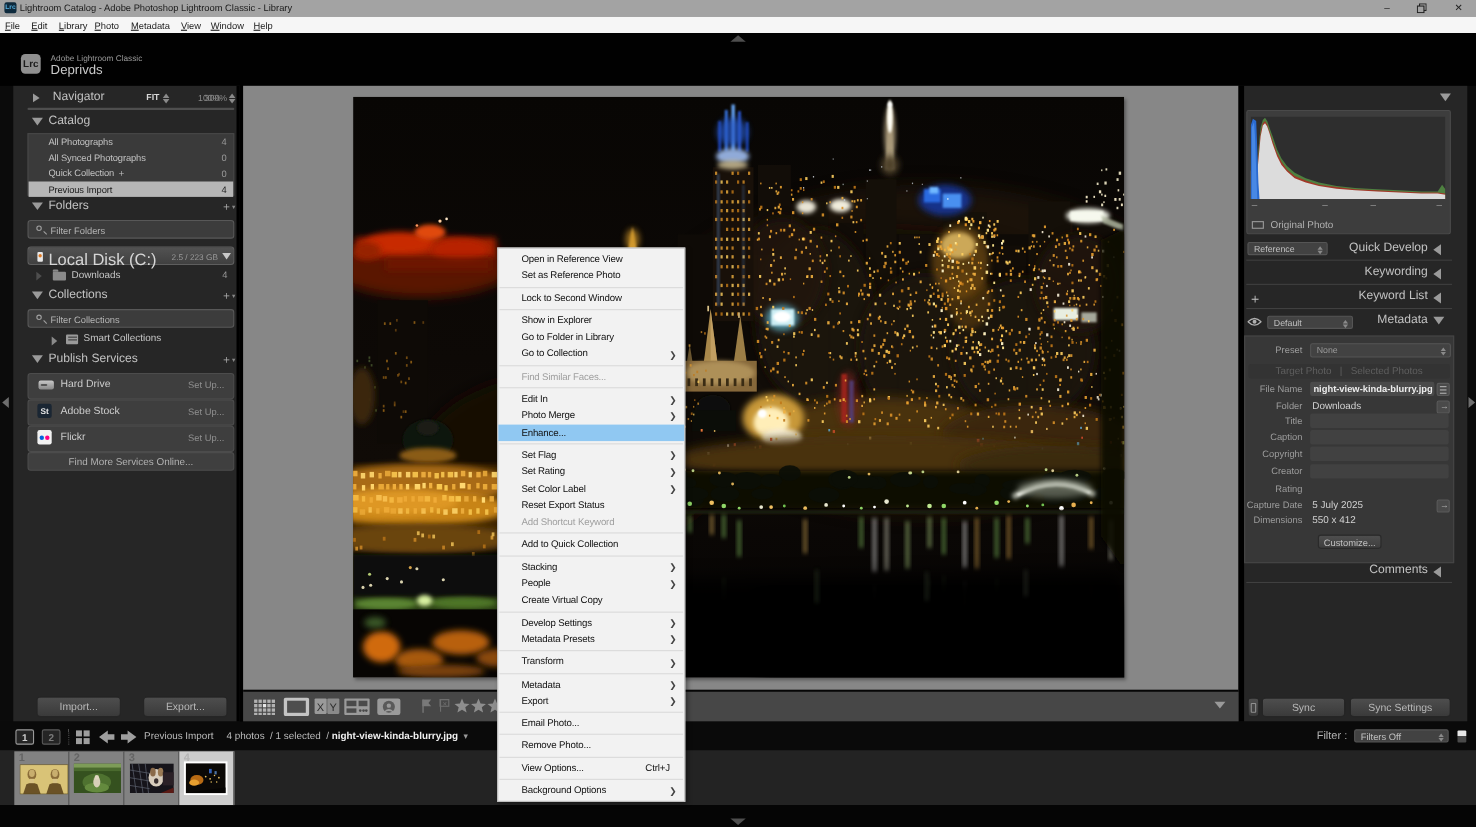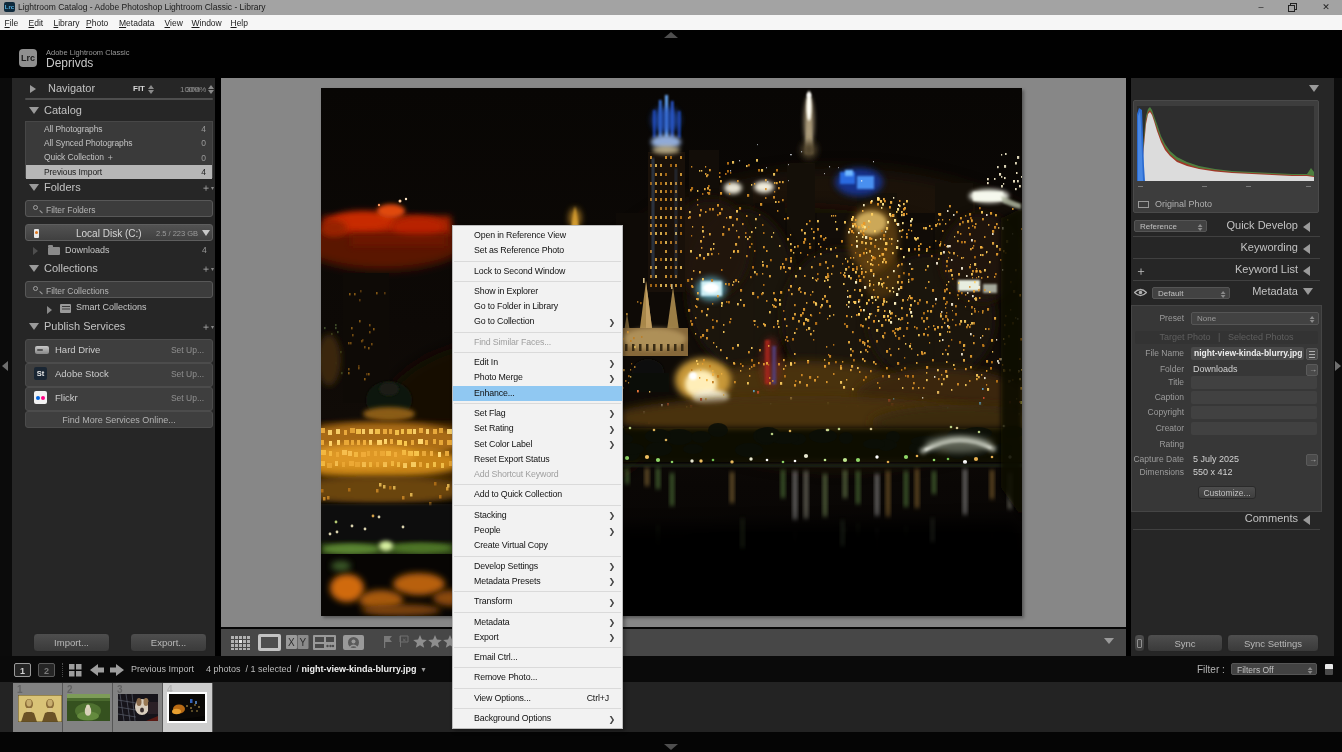--- a/index.html
+++ b/index.html
@@ -1903,21 +1903,21 @@
 
     <div class="abs tridown" style="left:17px; top:106px;"></div>
     <div class="abs phead" style="left:32px; top:103px;">Folders</div>
     <div class="abs plus" style="left:189px; top:103px;">＋<span class="plusdn">▾</span></div>
     <div class="abs searchbox" style="left:13px; top:122px; width:188px; height:17px;">
       <span class="mag"></span>
         <span class="sbtext">Filter Folders</span>
     </div>
     <div class="abs diskrow" style="left:13px; top:146px; width:188px; height:17px;">
       <span class="abs diskicon" style="left:8px; top:4px;"></span>
-      <span class="abs" style="left:18px; top:3px; font-size:10px; color:#d6d6d6;margin-left:32px;">Local Disk (C:)</span>
+      <span class="abs" style="left:18px; top:3px; font-size:15px; color:#d6d6d6;">Local Disk (C:)</span>
       <span class="abs" style="left:130px; top:4px; font-size:7.5px; color:#9a9a9a;">2.5 / 223 GB</span>
       <span class="abs tridown2" style="left:176px; top:5px;"></span>
     </div>
     <div class="abs" style="left:21px; top:169px; width:0; height:0; border-top:4px solid transparent; border-bottom:4px solid transparent; border-left:5px solid #4e4e4e;"></div>
     <span class="abs foldico" style="left:36px; top:169px;"></span>
     <div class="abs" style="left:53px; top:167px; font-size:9px; color:#c6c6c6;">Downloads</div>
     <div class="abs" style="left:190px; top:167px; font-size:8.5px; color:#9a9a9a;">4</div>
 
     <div class="abs tridown" style="left:17px; top:187px;"></div>
     <div class="abs phead" style="left:32px; top:184px;">Collections</div>
@@ -2260,21 +2260,21 @@
     <div class="mi">Create Virtual Copy</div>
     <div class="msep"></div>
     <div class="mi">Develop Settings<span class="arr">❯</span></div>
     <div class="mi">Metadata Presets<span class="arr">❯</span></div>
     <div class="msep"></div>
     <div class="mi">Transform<span class="arr">❯</span></div>
     <div class="msep"></div>
     <div class="mi">Metadata<span class="arr">❯</span></div>
     <div class="mi">Export<span class="arr">❯</span></div>
     <div class="msep"></div>
-    <div class="mi">Email Ctrl...</div>
+    <div class="mi">Email Photo...</div>
     <div class="msep"></div>
     <div class="mi">Remove Photo...</div>
     <div class="msep"></div>
     <div class="mi">View Options...<span class="sc">Ctrl+J</span></div>
     <div class="msep"></div>
     <div class="mi">Background Options<span class="arr">❯</span></div>
   </div>
 </div>
 
 </body></html>

